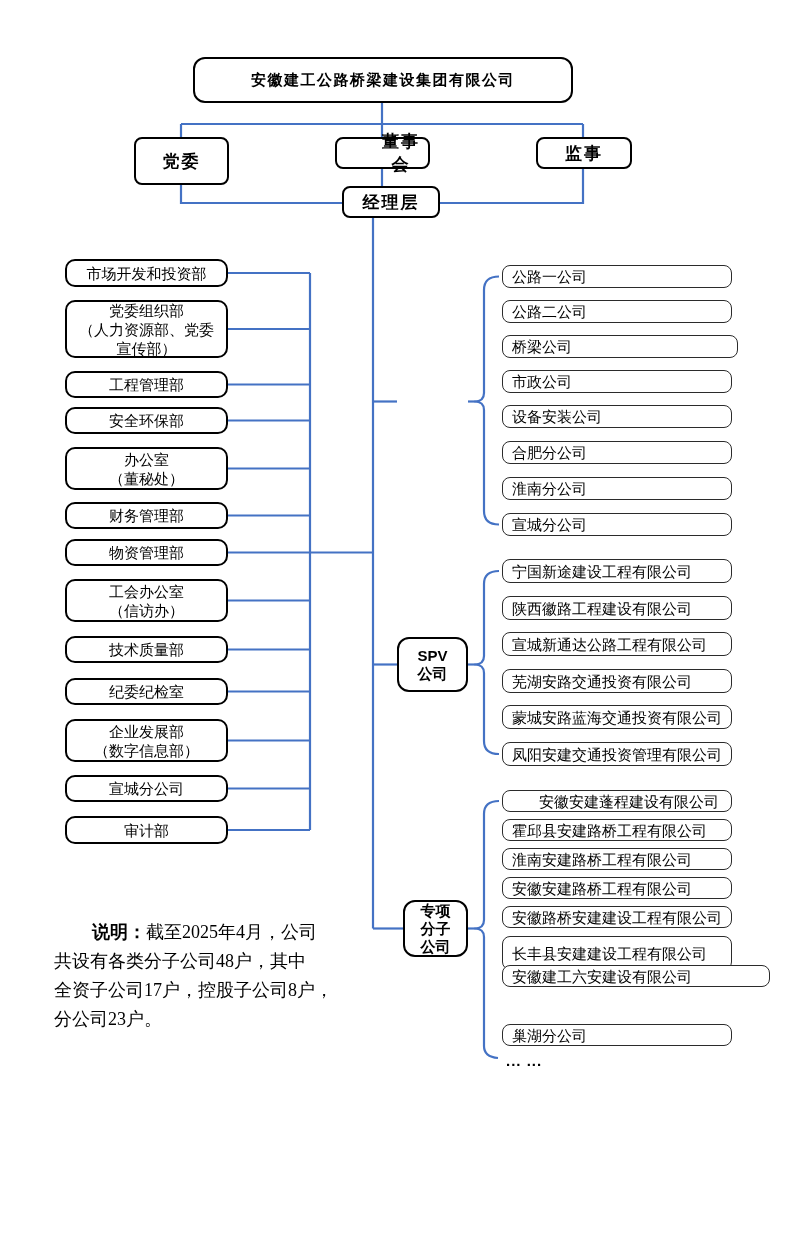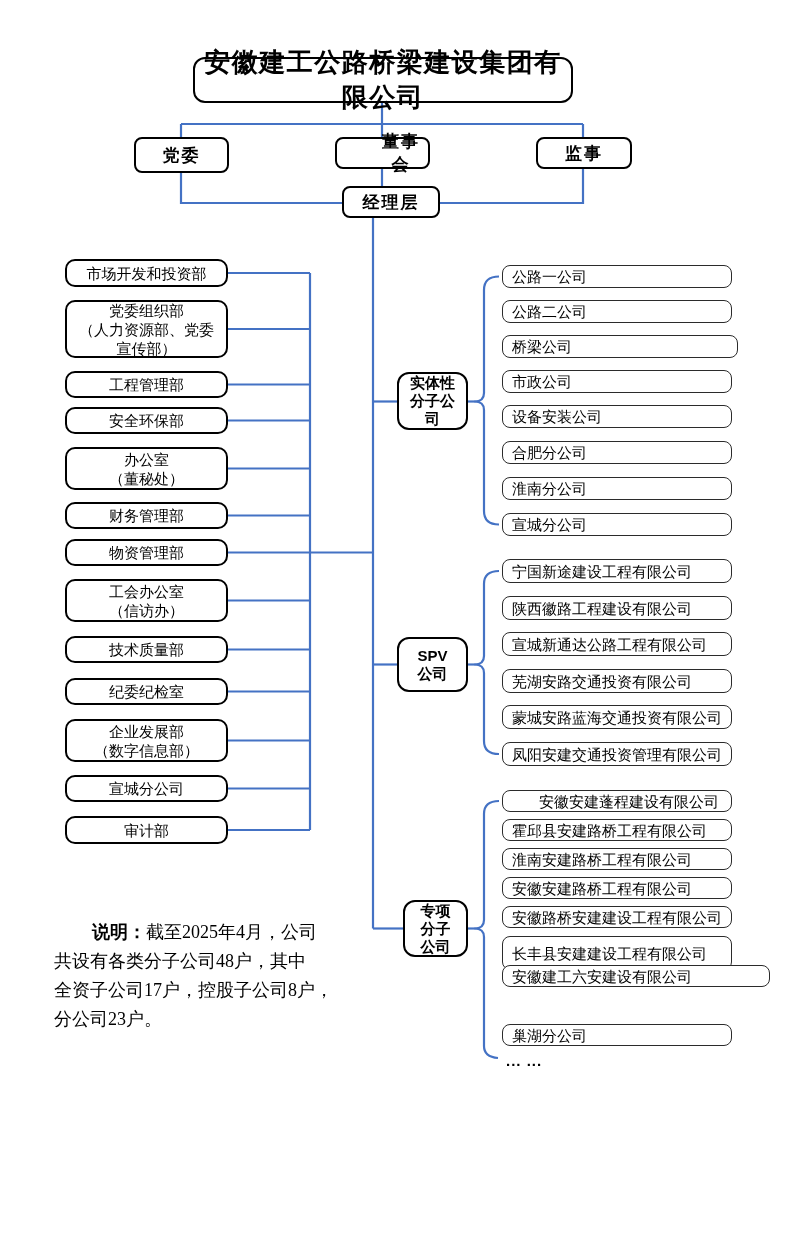--- a/index.html
+++ b/index.html
@@ -5,21 +5,21 @@
   html,body{margin:0;padding:0;background:#fff;}
   .canvas{
     position:relative;width:798px;height:1247px;background:#ffffff;overflow:hidden;
     font-family:"Liberation Sans","DejaVu Sans",sans-serif;color:#000;
   }
   .lines{position:absolute;left:0;top:0;width:798px;height:1247px;pointer-events:none;}
   .box{
     position:absolute;box-sizing:border-box;background:#fff;border:2px solid #000;
     display:flex;align-items:center;justify-content:center;text-align:center;
   }
-  .title-box{border-radius:12px;font-weight:bold;font-size:26px;letter-spacing:1.5px;border-width:2.2px;}
+  .title-box{border-radius:12px;font-weight:bold;font-size:15px;letter-spacing:1.5px;border-width:2.2px;}
   .gov{border-radius:8px;font-weight:bold;font-size:17px;letter-spacing:2px;}
   .dept{
     border-radius:10px;font-size:15px;line-height:19px;white-space:pre-line;
     border-width:2px;font-weight:500;
   }
   .group{
     border-radius:12px;font-weight:bold;font-size:15px;line-height:18px;white-space:pre-line;
   }
   .company{
     border:1.6px solid #2b2b2b;border-radius:8px;justify-content:flex-start;
@@ -75,21 +75,21 @@
     <path d="M468,401.5 H475.5"></path>
     <path d="M468,664.5 H475.5"></path>
     <path d="M468,928.5 H475.5"></path>
 
     <path d="M499,276.5 Q484,276.5 484,290 L484,393 Q484,401.5 474.5,401.5 Q484,401.5 484,410 L484,511 Q484,524.5 499,524.5"></path>
     <path d="M499,571 Q484,571 484,584 L484,656 Q484,664.5 474.5,664.5 Q484,664.5 484,673 L484,741 Q484,754 499,754"></path>
     <path d="M499,801 Q484,801 484,814 L484,920 Q484,928.5 474.5,928.5 Q484,928.5 484,937 L484,1046 Q484,1057 498,1058"></path>
   </svg>
 
   <div class="box title-box" style="left:193px;top:57px;width:380px;height:46px;">安徽建工公路桥梁建设集团有限公司</div>
-  <div class="box gov" style="left:134px;top:137px;width:95px;height:36px;">党委</div>
+  <div class="box gov" style="left:134px;top:137px;width:95px;height:48px;">党委</div>
   <div class="box gov" style="left:335px;top:137px;width:95px;height:32px;padding-left:37px;">董事会</div>
   <div class="box gov" style="left:536px;top:137px;width:96px;height:32px;">监事</div>
   <div class="box gov" style="left:342px;top:186px;width:98px;height:32px;">经理层</div>
 
   <div class="box dept" style="left:65px;top:259px;width:163px;height:28px;">市场开发和投资部</div>
   <div class="box dept" style="left:65px;top:300px;width:163px;height:58px;">党委组织部
 （人力资源部、党委
 宣传部）</div>
   <div class="box dept" style="left:65px;top:371px;width:163px;height:27px;">工程管理部</div>
   <div class="box dept" style="left:65px;top:407px;width:163px;height:27px;">安全环保部</div>
@@ -99,23 +99,20 @@
   <div class="box dept" style="left:65px;top:539px;width:163px;height:27px;">物资管理部</div>
   <div class="box dept" style="left:65px;top:579px;width:163px;height:43px;">工会办公室
 （信访办）</div>
   <div class="box dept" style="left:65px;top:636px;width:163px;height:27px;">技术质量部</div>
   <div class="box dept" style="left:65px;top:678px;width:163px;height:27px;">纪委纪检室</div>
   <div class="box dept" style="left:65px;top:719px;width:163px;height:43px;">企业发展部
 （数字信息部）</div>
   <div class="box dept" style="left:65px;top:775px;width:163px;height:27px;">宣城分公司</div>
   <div class="box dept" style="left:65px;top:816px;width:163px;height:28px;">审计部</div>
 
-  <div class="box group" style="left:397px;top:372px;width:71px;height:58px;">实体性
-分子公
-司</div>
   <div class="box group" style="left:397px;top:637px;width:71px;height:55px;">SPV
 公司</div>
   <div class="box group" style="left:403px;top:900px;width:65px;height:57px;">专项
 分子
 公司</div>
 
   <div class="box company" style="left:502px;top:265px;width:230px;height:23px;">公路一公司</div>
   <div class="box company" style="left:502px;top:300px;width:230px;height:23px;">公路二公司</div>
   <div class="box company" style="left:502px;top:335px;width:236px;height:23px;">桥梁公司</div>
   <div class="box company" style="left:502px;top:370px;width:230px;height:23px;">市政公司</div>

